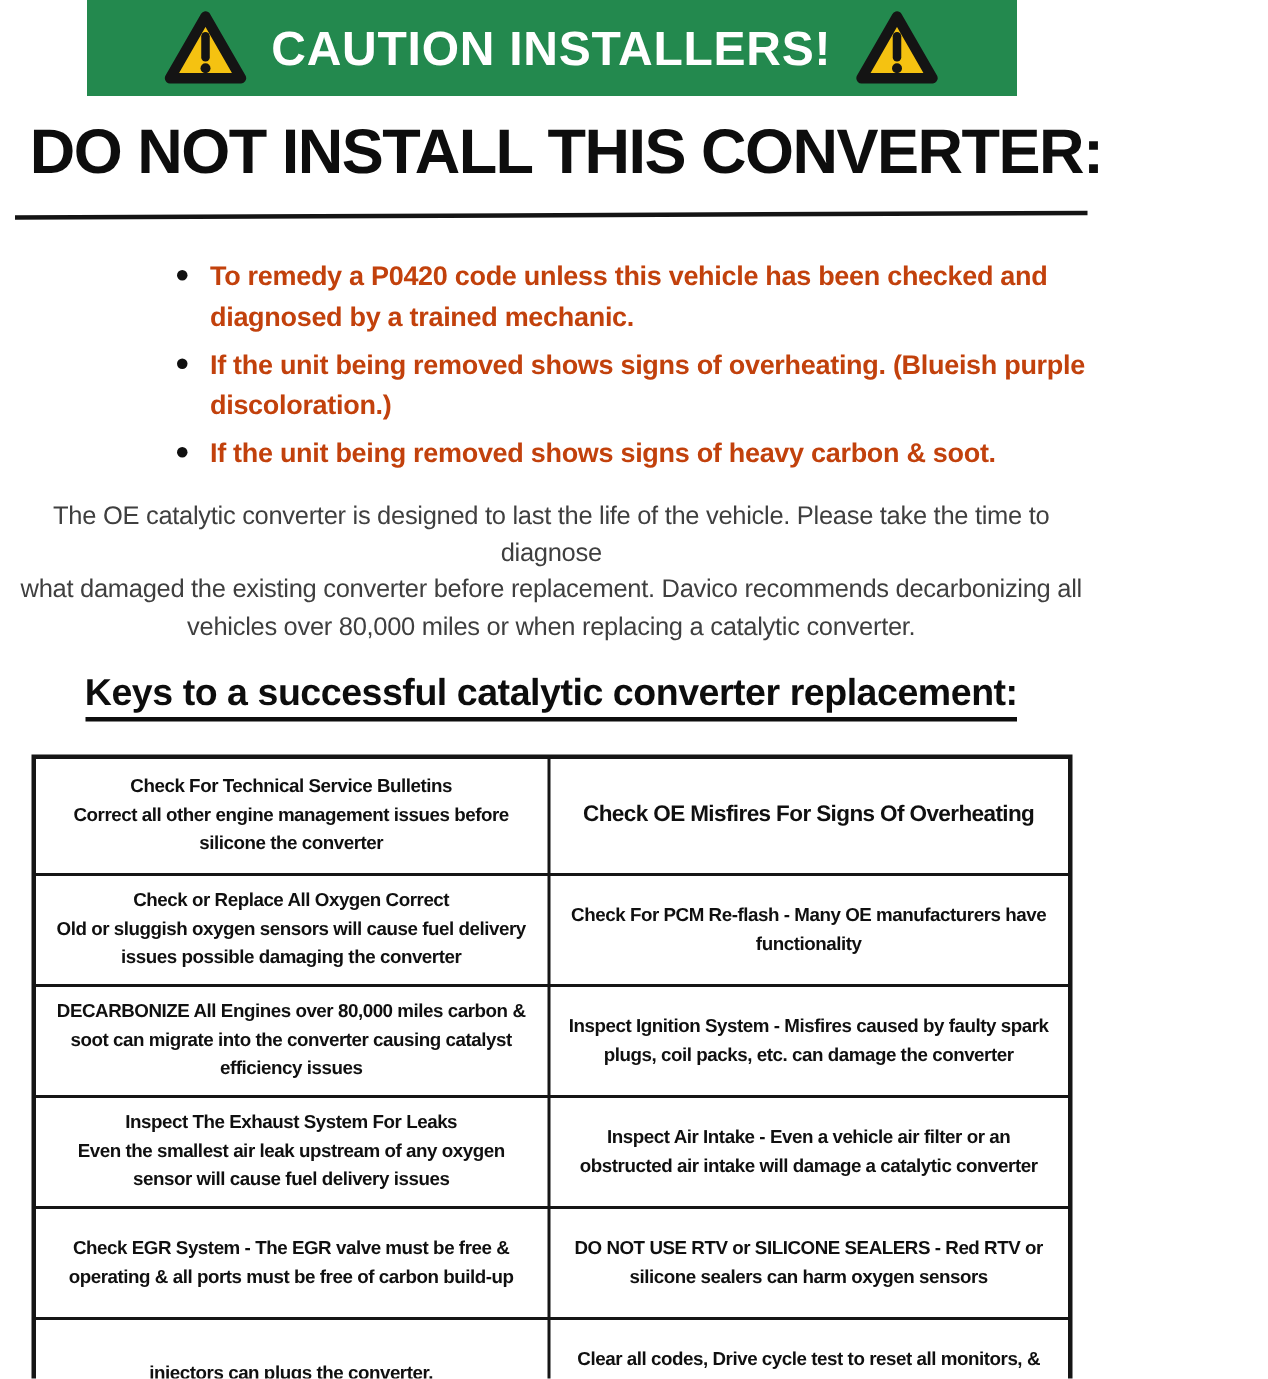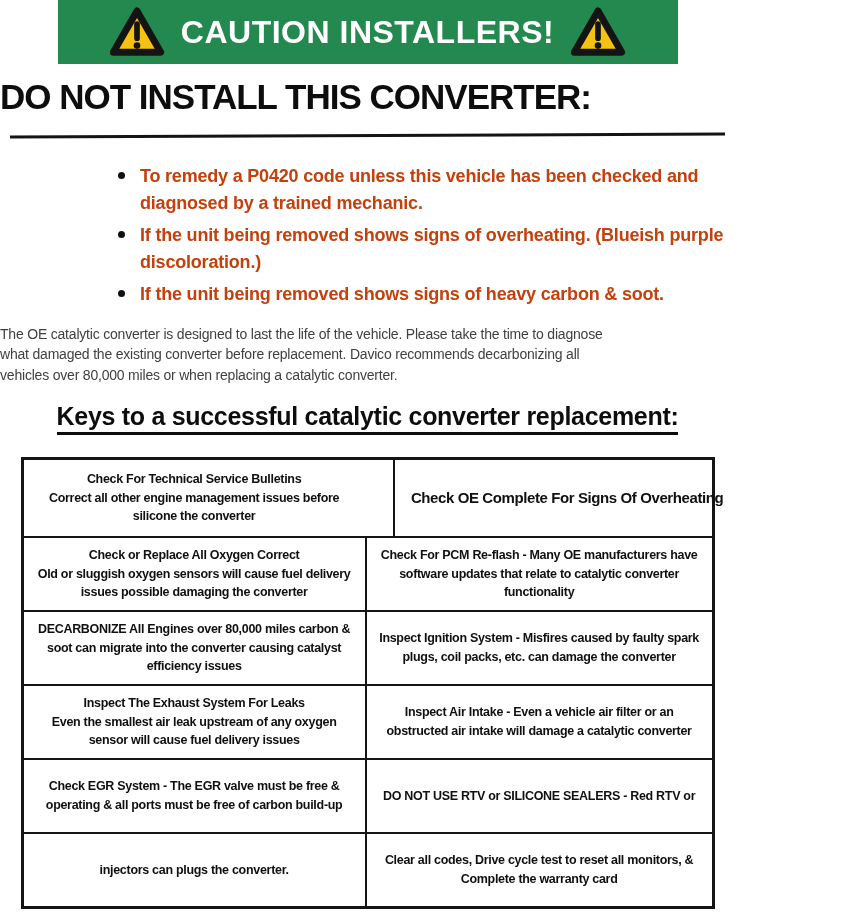--- a/index.html
+++ b/index.html
@@ -23,22 +23,22 @@
     font-size: 32px;
     font-weight: bold;
     letter-spacing: 0.5px;
     white-space: nowrap;
   }
   .warn-icon { width: 56px; height: 52px; flex: 0 0 auto; }
 
   
   .headline {
     margin-top: 13px;
-    text-align: left;
-    font-size: 35px;
+    text-align: right;
+    font-size: 42px;
     font-weight: bold;
     letter-spacing: -1px;
     color: #0d0d0d;
   }
 
   .rule {
     width: 715px; height: 3px;
     margin: 17px auto 0 auto;
     background: #141414;
     transform: rotate(-0.25deg);
@@ -62,23 +62,23 @@
   }
   .bdot {
     position: absolute; left: 6px; top: 9px;
     width: 7px; height: 7px; border-radius: 50%;
     background: #101010;
   }
 
   
   .paragraph {
     margin-top: 16px;
-    text-align: left;
+    text-align: center;
     color: #3f3f3f;
-    font-size: 14px;
+    font-size: 17px;
     line-height: 1.45;
     letter-spacing: -0.2px;
   }
 
   
   .keys-heading-wrap { text-align: center; margin-top: 17px; }
   .keys-heading {
     display: inline-block;
     font-size: 25px;
     font-weight: bold;
@@ -94,21 +94,21 @@
     margin: 22px auto 0 auto;
     border: 3px solid #151515;
   }
   .krow {
     display: grid;
     grid-template-columns: 49.6% 50.4%;
     min-height: 74px;
     border-top: 2.5px solid #151515;
   }
   .krow:first-child { border-top: none; }
-  .krow:first-child { min-height: 76px; gap: 28px; }
+  .krow:first-child { min-height: 76px; }
   .kcell {
     display: flex; flex-direction: column;
     justify-content: center; align-items: center;
     text-align: center;
     padding: 7px 9px;
     border-left: 2.5px solid #151515;
   }
   .kcell:first-child { border-left: none; }
   .kline {
     font-size: 12.5px;
@@ -162,32 +162,31 @@
   </div>
 
   <div class="keys-table">
       <div class="krow">
         <div class="kcell">
           <div class="kline">Check For Technical Service Bulletins</div>
           <div class="kline">Correct all other engine management issues before</div>
           <div class="kline">silicone the converter</div>
         </div>
         <div class="kcell large">
-          <div class="kline">Check OE Complete For Signs Of Overheating</div>
+          <div class="kline">Check OE Misfires For Signs Of Overheating</div>
         </div>
       </div>
       <div class="krow">
         <div class="kcell">
           <div class="kline">Check or Replace All Oxygen Correct</div>
           <div class="kline">Old or sluggish oxygen sensors will cause fuel delivery</div>
           <div class="kline">issues possible damaging the converter</div>
         </div>
         <div class="kcell">
           <div class="kline">Check For PCM Re-flash - Many OE manufacturers have</div>
-          <div class="kline">software updates that relate to catalytic converter</div>
           <div class="kline">functionality</div>
         </div>
       </div>
       <div class="krow">
         <div class="kcell">
           <div class="kline">DECARBONIZE All Engines over 80,000 miles carbon &amp;</div>
           <div class="kline">soot can migrate into the converter causing catalyst</div>
           <div class="kline">efficiency issues</div>
         </div>
         <div class="kcell">
@@ -206,20 +205,21 @@
           <div class="kline">obstructed air intake will damage a catalytic converter</div>
         </div>
       </div>
       <div class="krow">
         <div class="kcell">
           <div class="kline">Check EGR System - The EGR valve must be free &amp;</div>
           <div class="kline">operating &amp; all ports must be free of carbon build-up</div>
         </div>
         <div class="kcell">
           <div class="kline">DO NOT USE RTV or SILICONE SEALERS - Red RTV or</div>
+          <div class="kline">silicone sealers can harm oxygen sensors</div>
         </div>
       </div>
       <div class="krow">
         <div class="kcell">
           <div class="kline">injectors can plugs the converter.</div>
         </div>
         <div class="kcell">
           <div class="kline">Clear all codes,  Drive cycle test to reset all monitors, &amp;</div>
           <div class="kline">Complete the warranty card</div>
         </div>

